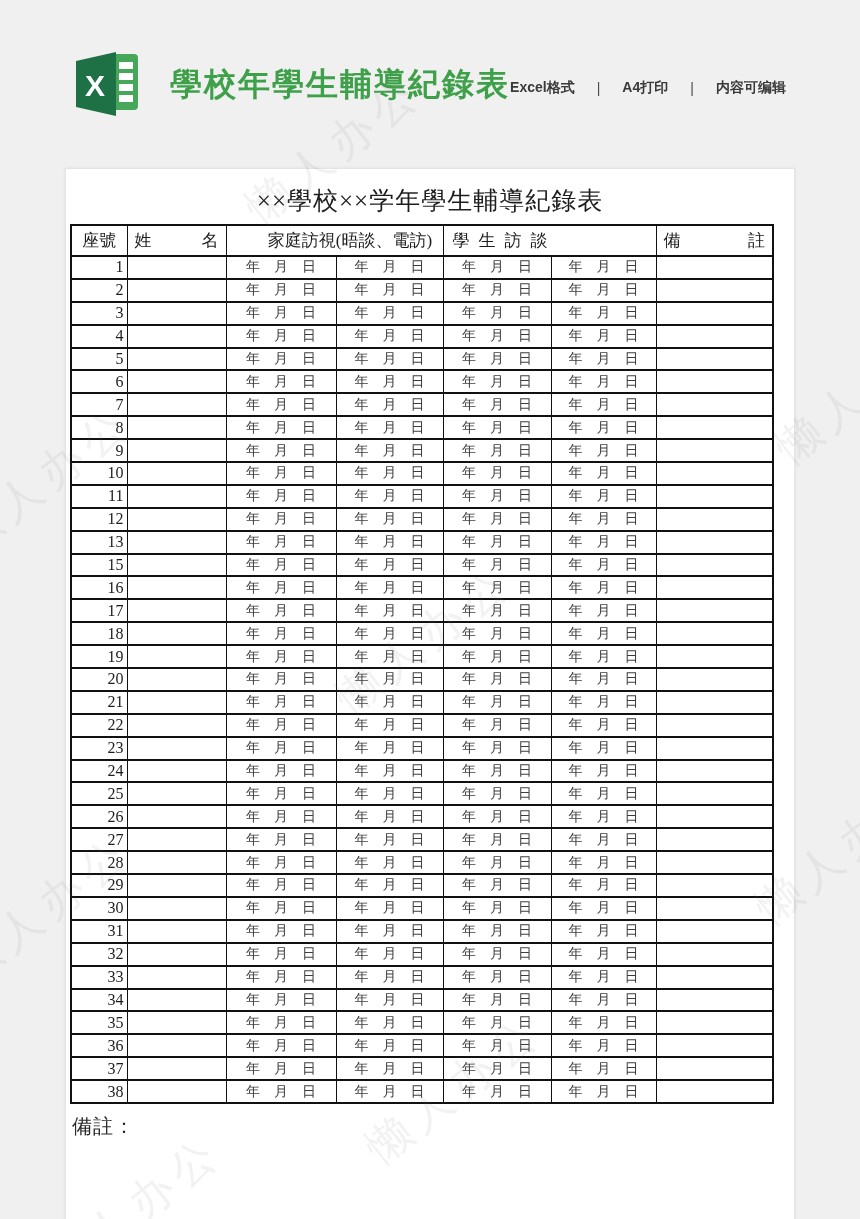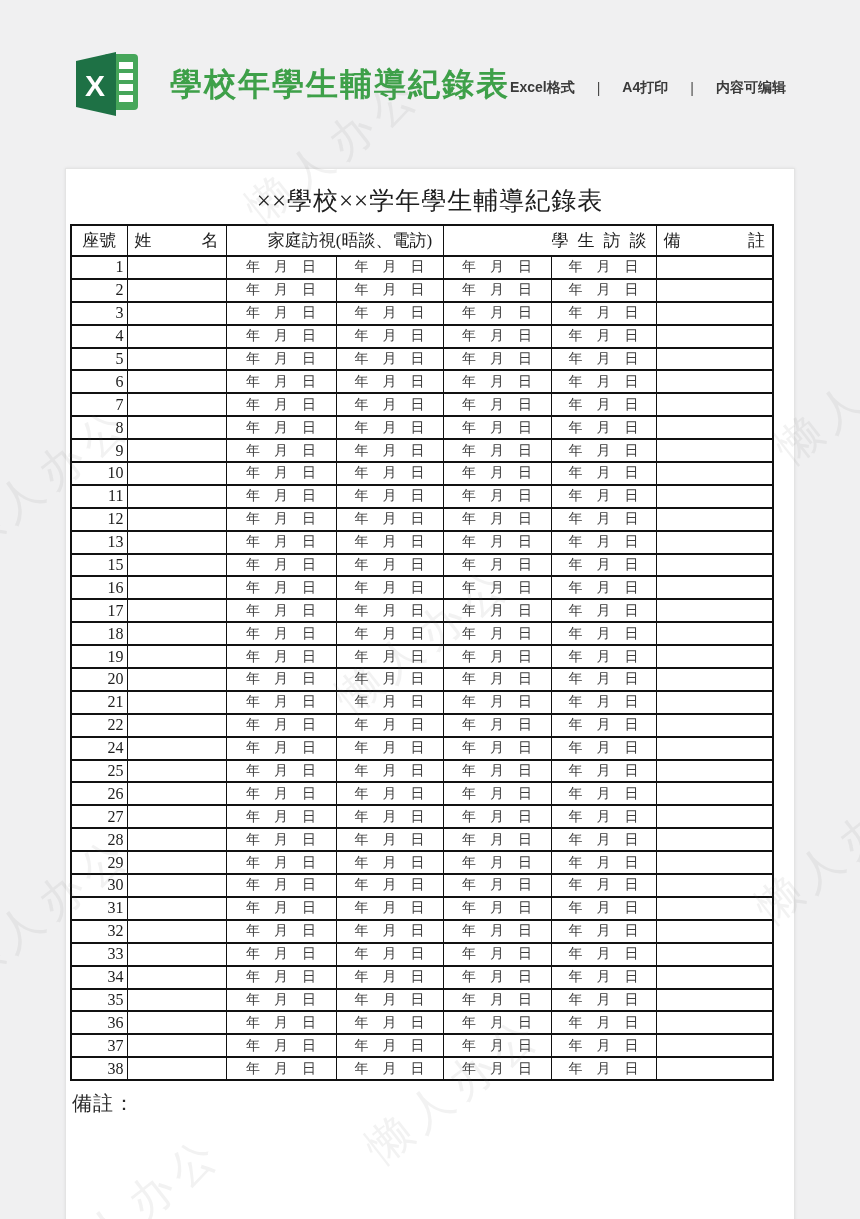--- a/index.html
+++ b/index.html
@@ -58,21 +58,21 @@
   .c-seat  { text-align:center; }
   td.c-seat { text-align:right; font-size:16px; padding-right:3px; border-right-width:2px; }
   th.c-seat { border-right-width:2px; }
   .c-name, .c-note { border-right-width:1px; }
   th.c-name, th.c-note { padding:0 7px; }
   th.c-name .spread, th.c-note .spread {
     display:flex; justify-content:space-between;
   }
   td.c-name { border-right-width:2px; }
   th.c-family { text-align:center; font-size:17px;padding-left:31px; }
-  th.c-student { text-align:right; font-size:17px; letter-spacing:9px; padding-left:9px; }
+  th.c-student { text-align:left; font-size:17px; letter-spacing:9px; padding-left:9px; }
   td.c-date { text-align:center; font-size:14px; color:#3c3c3c; }
   .footer-note {
     font-family:"Liberation Serif","DejaVu Serif",serif;
     font-size:20px; color:#2a2a2a; margin:9px 0 0 6px; letter-spacing:1px;
   }
 
   
   .watermarks { position:absolute; inset:0; pointer-events:none; z-index:6; }
   .wm {
     position:absolute; white-space:nowrap;
@@ -354,20 +354,29 @@
   <tr>
     <td class="c-seat">22</td>
     <td class="c-name"></td>
     <td class="c-date">年　月　日</td>
     <td class="c-date">年　月　日</td>
     <td class="c-date">年　月　日</td>
     <td class="c-date">年　月　日</td>
     <td class="c-note"></td>
   </tr>
 
+  <tr>
+    <td class="c-seat">23</td>
+    <td class="c-name"></td>
+    <td class="c-date">年　月　日</td>
+    <td class="c-date">年　月　日</td>
+    <td class="c-date">年　月　日</td>
+    <td class="c-date">年　月　日</td>
+    <td class="c-note"></td>
+  </tr>
 
   <tr>
     <td class="c-seat">24</td>
     <td class="c-name"></td>
     <td class="c-date">年　月　日</td>
     <td class="c-date">年　月　日</td>
     <td class="c-date">年　月　日</td>
     <td class="c-date">年　月　日</td>
     <td class="c-note"></td>
   </tr>

